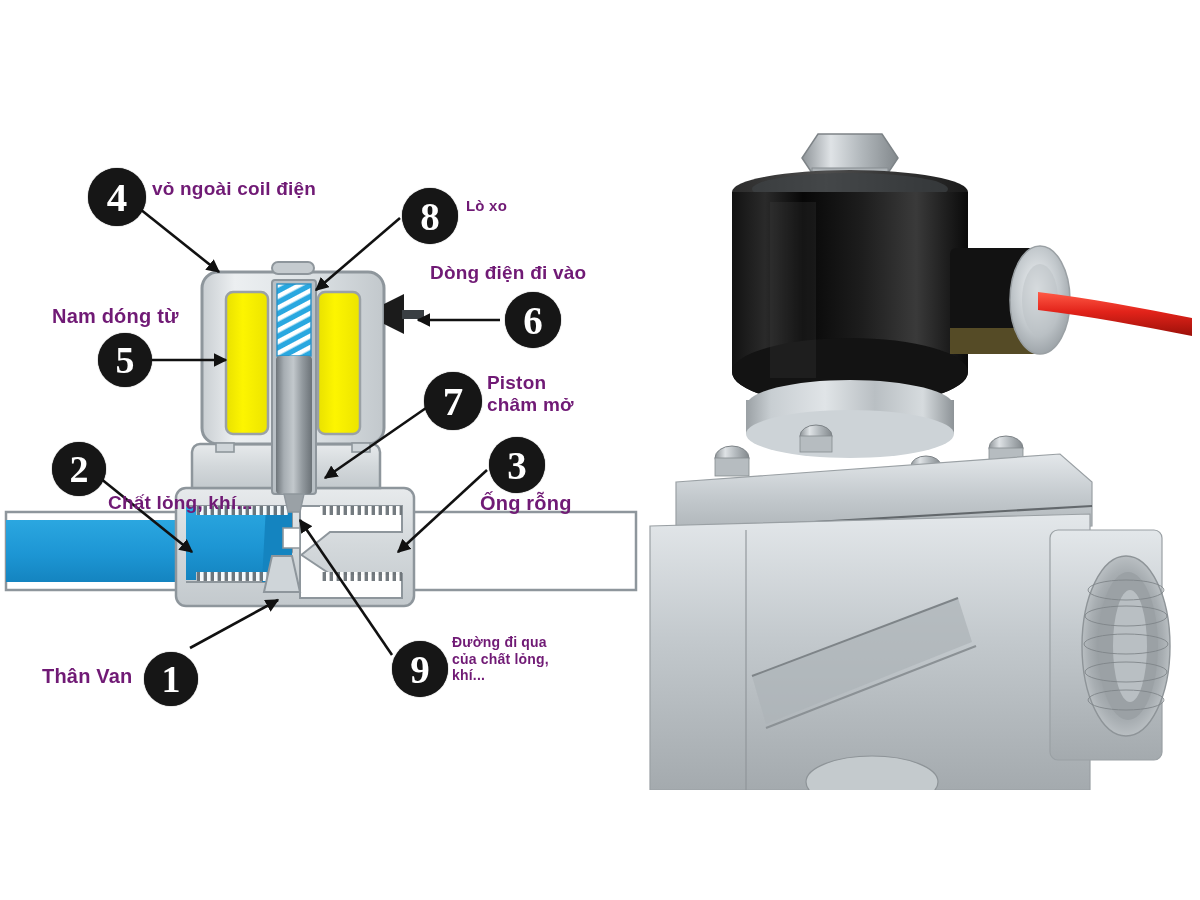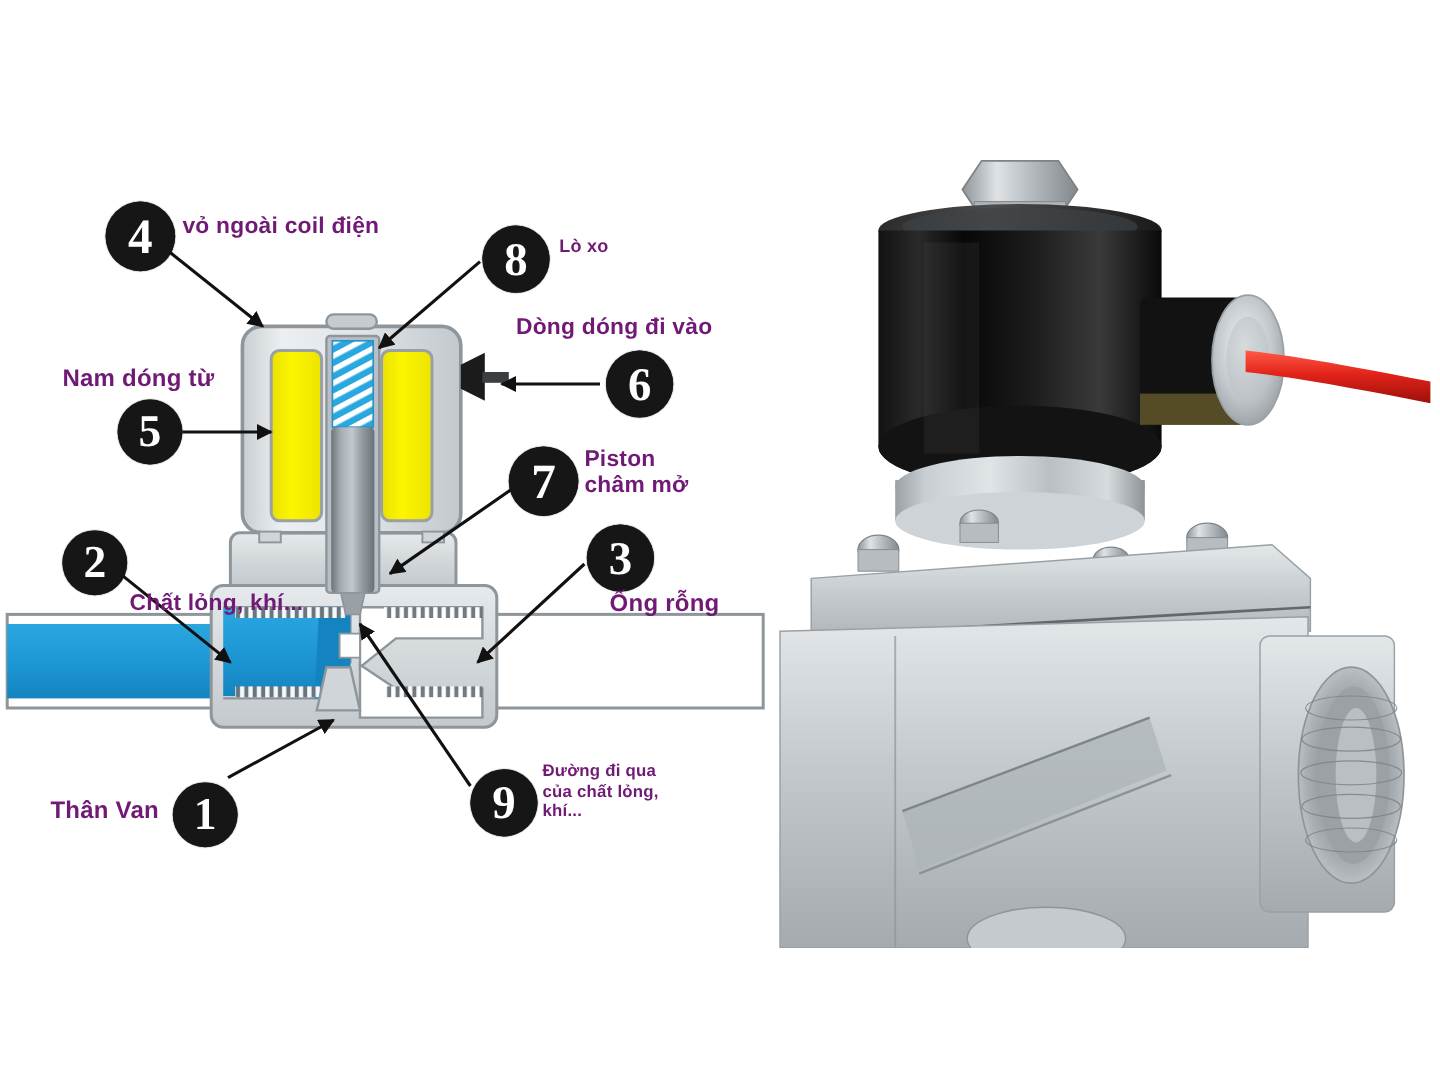--- a/index.html
+++ b/index.html
@@ -315,24 +315,24 @@
       <div class="bullet" style="left: 88px; top: 168px; width: 58px; height: 58px; font-size: 41px;">4</div>
       <div class="bullet" style="left: 98px; top: 333px; width: 54px; height: 54px; font-size: 38px;">5</div>
       <div class="bullet" style="left: 505px; top: 292px; width: 56px; height: 56px; font-size: 39px;">6</div>
       <div class="bullet" style="left: 424px; top: 372px; width: 58px; height: 58px; font-size: 41px;">7</div>
       <div class="bullet" style="left: 402px; top: 188px; width: 56px; height: 56px; font-size: 39px;">8</div>
       <div class="bullet" style="left: 392px; top: 641px; width: 56px; height: 56px; font-size: 39px;">9</div>
     </div>
   <div id="labels-layer">
       <div class="lbl" style="left: 42px; top: 665px; font-size: 20px;">Thân Van</div>
       <div class="lbl" style="left: 108px; top: 452px; font-size: 19px; margin-top: 40px;">Chất lỏng, khí...</div>
-      <div class="lbl" style="left: 480px; top: 492px; font-size: 20px; margin-left: 28px;">Ống rỗng</div>
+      <div class="lbl" style="left: 480px; top: 492px; font-size: 20px;">Ống rỗng</div>
       <div class="lbl" style="left: 152px; top: 178px; font-size: 19px;">vỏ ngoài coil điện</div>
       <div class="lbl" style="left: 52px; top: 305px; font-size: 20px;">Nam dóng từ</div>
-      <div class="lbl" style="left: 430px; top: 262px; font-size: 19px;">Dòng dóng đi vào</div>
+      <div class="lbl" style="left: 430px; top: 262px; font-size: 19px;">Dòng điện đi vào</div>
       <div class="lbl" style="left: 487px; top: 372px; font-size: 19px;">Piston
 châm mở</div>
       <div class="lbl" style="left: 466px; top: 197px; font-size: 15px;">Lò xo</div>
       <div class="lbl" style="left: 452px; top: 634px; font-size: 14px;">Đường đi qua
 của chất lỏng,
 khí...</div>
     </div>
 
 </div>
 

